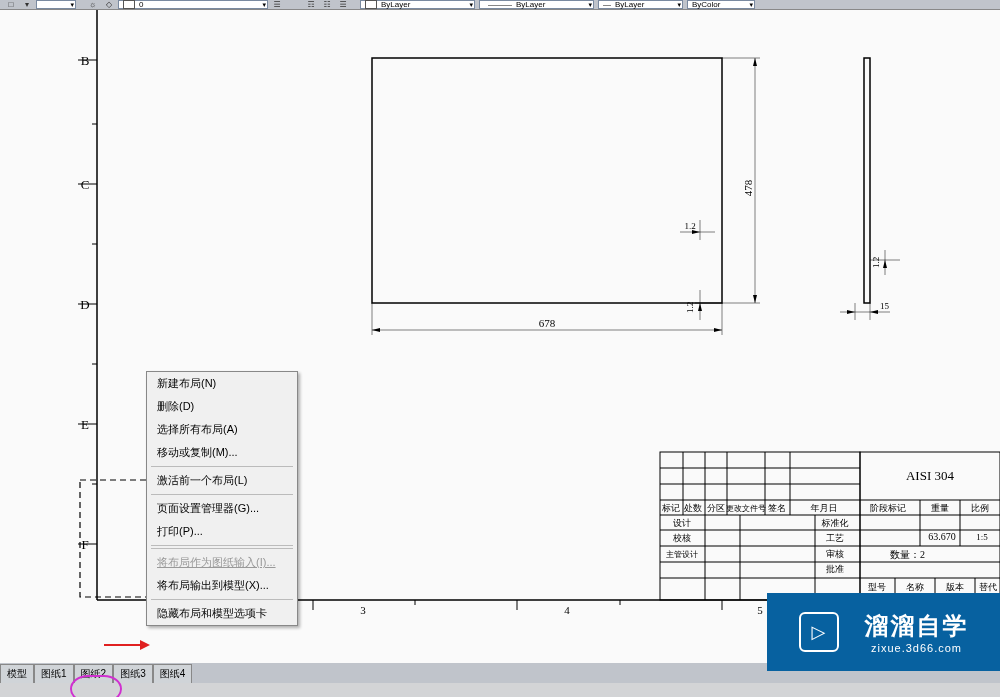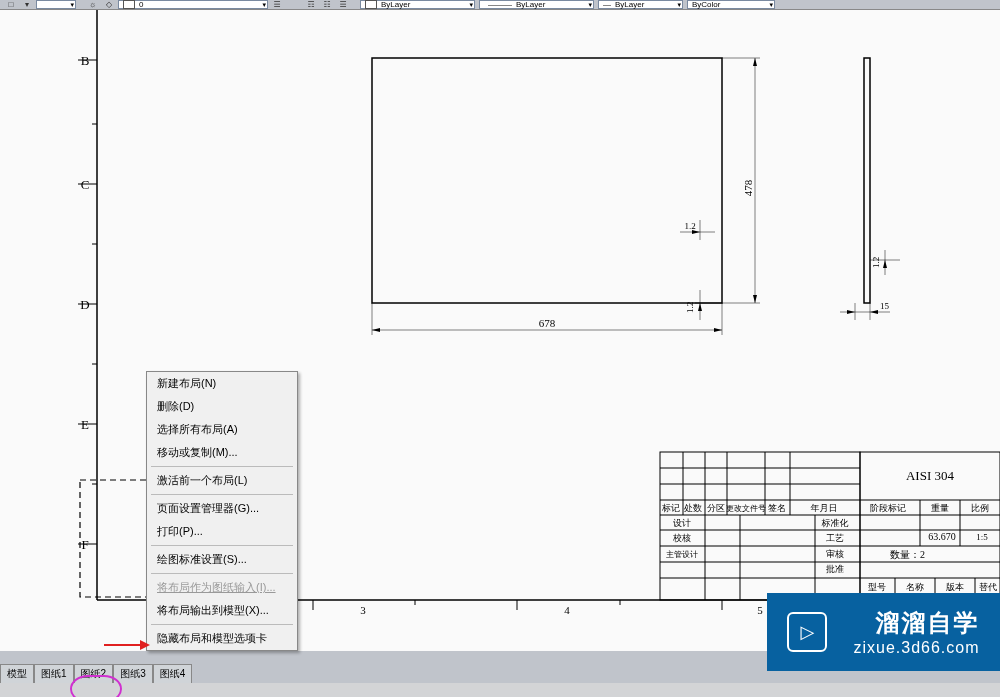--- a/index.html
+++ b/index.html
@@ -9,42 +9,42 @@
     .toolbar-row { height: 10px; background: #c0c4cb; border-bottom: 1px solid #888; display: flex; align-items: center; padding: 0 4px; font-size: 9px; position: relative; }
     .toolbar-seg { display: flex; align-items: center; gap: 2px; }
     .tb-icon { width: 14px; height: 9px; display: flex; align-items: center; justify-content: center; font-size: 8px; color: #333; }
     .dropdown { height: 9px; border: 1px solid #7a8aa0; background: #fff; display: flex; align-items: center; padding: 0 4px; font-size: 8px; position: relative; }
     .dropdown::after { content: "▾"; position: absolute; right: 1px; font-size: 7px; }
     .dd-small { width: 40px; }
     .dd-layer { width: 150px; }
     .dd-color { width: 12px; height: 9px; border: 1px solid #555; background: #fff; }
     .dd-bylayer { width: 115px; }
     .dd-byl2 { width: 85px; }
-    .dd-bycolor { width: 88px; }
+    .dd-bycolor { width: 68px; }
     
     
     .canvas { position: absolute; top: 10px; left: 0; right: 0; bottom: 24px; background: #fafafa; }
     .canvas svg { width: 100%; height: 100%; }
     
     
     .context-menu { position: absolute; left: 146px; top: 371px; width: 152px; background: #f0f0f0; border: 1px solid #888; box-shadow: 2px 2px 3px rgba(0,0,0,0.3); font-size: 11px; z-index: 100; }
     .menu-item { padding: 4px 10px; color: #000; cursor: default; }
     .menu-item.disabled { color: #999; text-decoration: underline; }
     .menu-sep { height: 1px; background: #bbb; margin: 2px 4px; }
     
     
-    .bottom-tabs { position: absolute; bottom: 14px; left: 0; right: 0; height: 32px; background: #c0c4cb; display: flex; align-items: end; font-size: 10px; padding-left: 0px; }
+    .bottom-tabs { position: absolute; bottom: 14px; left: 0; right: 0; height: 20px; background: #c0c4cb; display: flex; align-items: end; font-size: 10px; padding-left: 0px; }
     .tab { padding: 2px 6px; border: 1px solid #888; border-bottom: none; background: #d0d4d8; margin-right: 0px; border-radius: 0; }
     
     
     .brand { position: absolute; right: 0; bottom: 26px; width: 233px; height: 78px; background: #0761a0; display: flex; align-items: center; justify-content: center; color: #fff; gap: 12px; z-index: 50; }
     .brand-icon { width: 40px; height: 40px; border: 2px solid #fff; border-radius: 6px; display: flex; align-items: center; justify-content: center; font-size: 18px; }
-    .brand-text { display: flex; flex-direction: column; align-items: flex-end; margin-left: 14px; }
+    .brand-text { display: flex; flex-direction: column; align-items: center; margin-left: 14px; }
     .brand-main { font-size: 24px; font-weight: bold; letter-spacing: 2px; }
-    .brand-sub { font-size: 16px; letter-spacing: 1px; }
+    .brand-sub { font-size: 11px; letter-spacing: 1px; }
     
     
     .red-arrow { position: absolute; left: 102px; top: 638px; width: 48px; height: 14px; z-index: 110; }
     
     
     .mag-circle { position: absolute; left: 70px; bottom: -6px; width: 52px; height: 28px; border: 2px solid #d030d0; border-radius: 18px / 14px; z-index: 60; pointer-events: none; }
     
     text { font-family: "SimSun", serif; }
   </style>
 </head>
@@ -222,21 +222,20 @@
   <div class="menu-item">新建布局(N)</div>
   <div class="menu-item">删除(D)</div>
   <div class="menu-item">选择所有布局(A)</div>
   <div class="menu-item">移动或复制(M)...</div>
   <div class="menu-sep"></div>
   <div class="menu-item">激活前一个布局(L)</div>
   <div class="menu-sep"></div>
   <div class="menu-item">页面设置管理器(G)...</div>
   <div class="menu-item">打印(P)...</div>
   <div class="menu-sep"></div>
-  <div class="menu-item">绘图标准设置(S)...</div>
   <div class="menu-sep"></div>
   <div class="menu-item disabled">将布局作为图纸输入(I)...</div>
   <div class="menu-item">将布局输出到模型(X)...</div>
   <div class="menu-sep"></div>
   <div class="menu-item">隐藏布局和模型选项卡</div>
 </div>
 
 <svg class="red-arrow" viewBox="0 0 48 14">
   <line x1="2" y1="7" x2="42" y2="7" stroke="#e02020" stroke-width="2"></line>
   <polygon points="48,7 38,2 38,12" fill="#e02020"></polygon>

